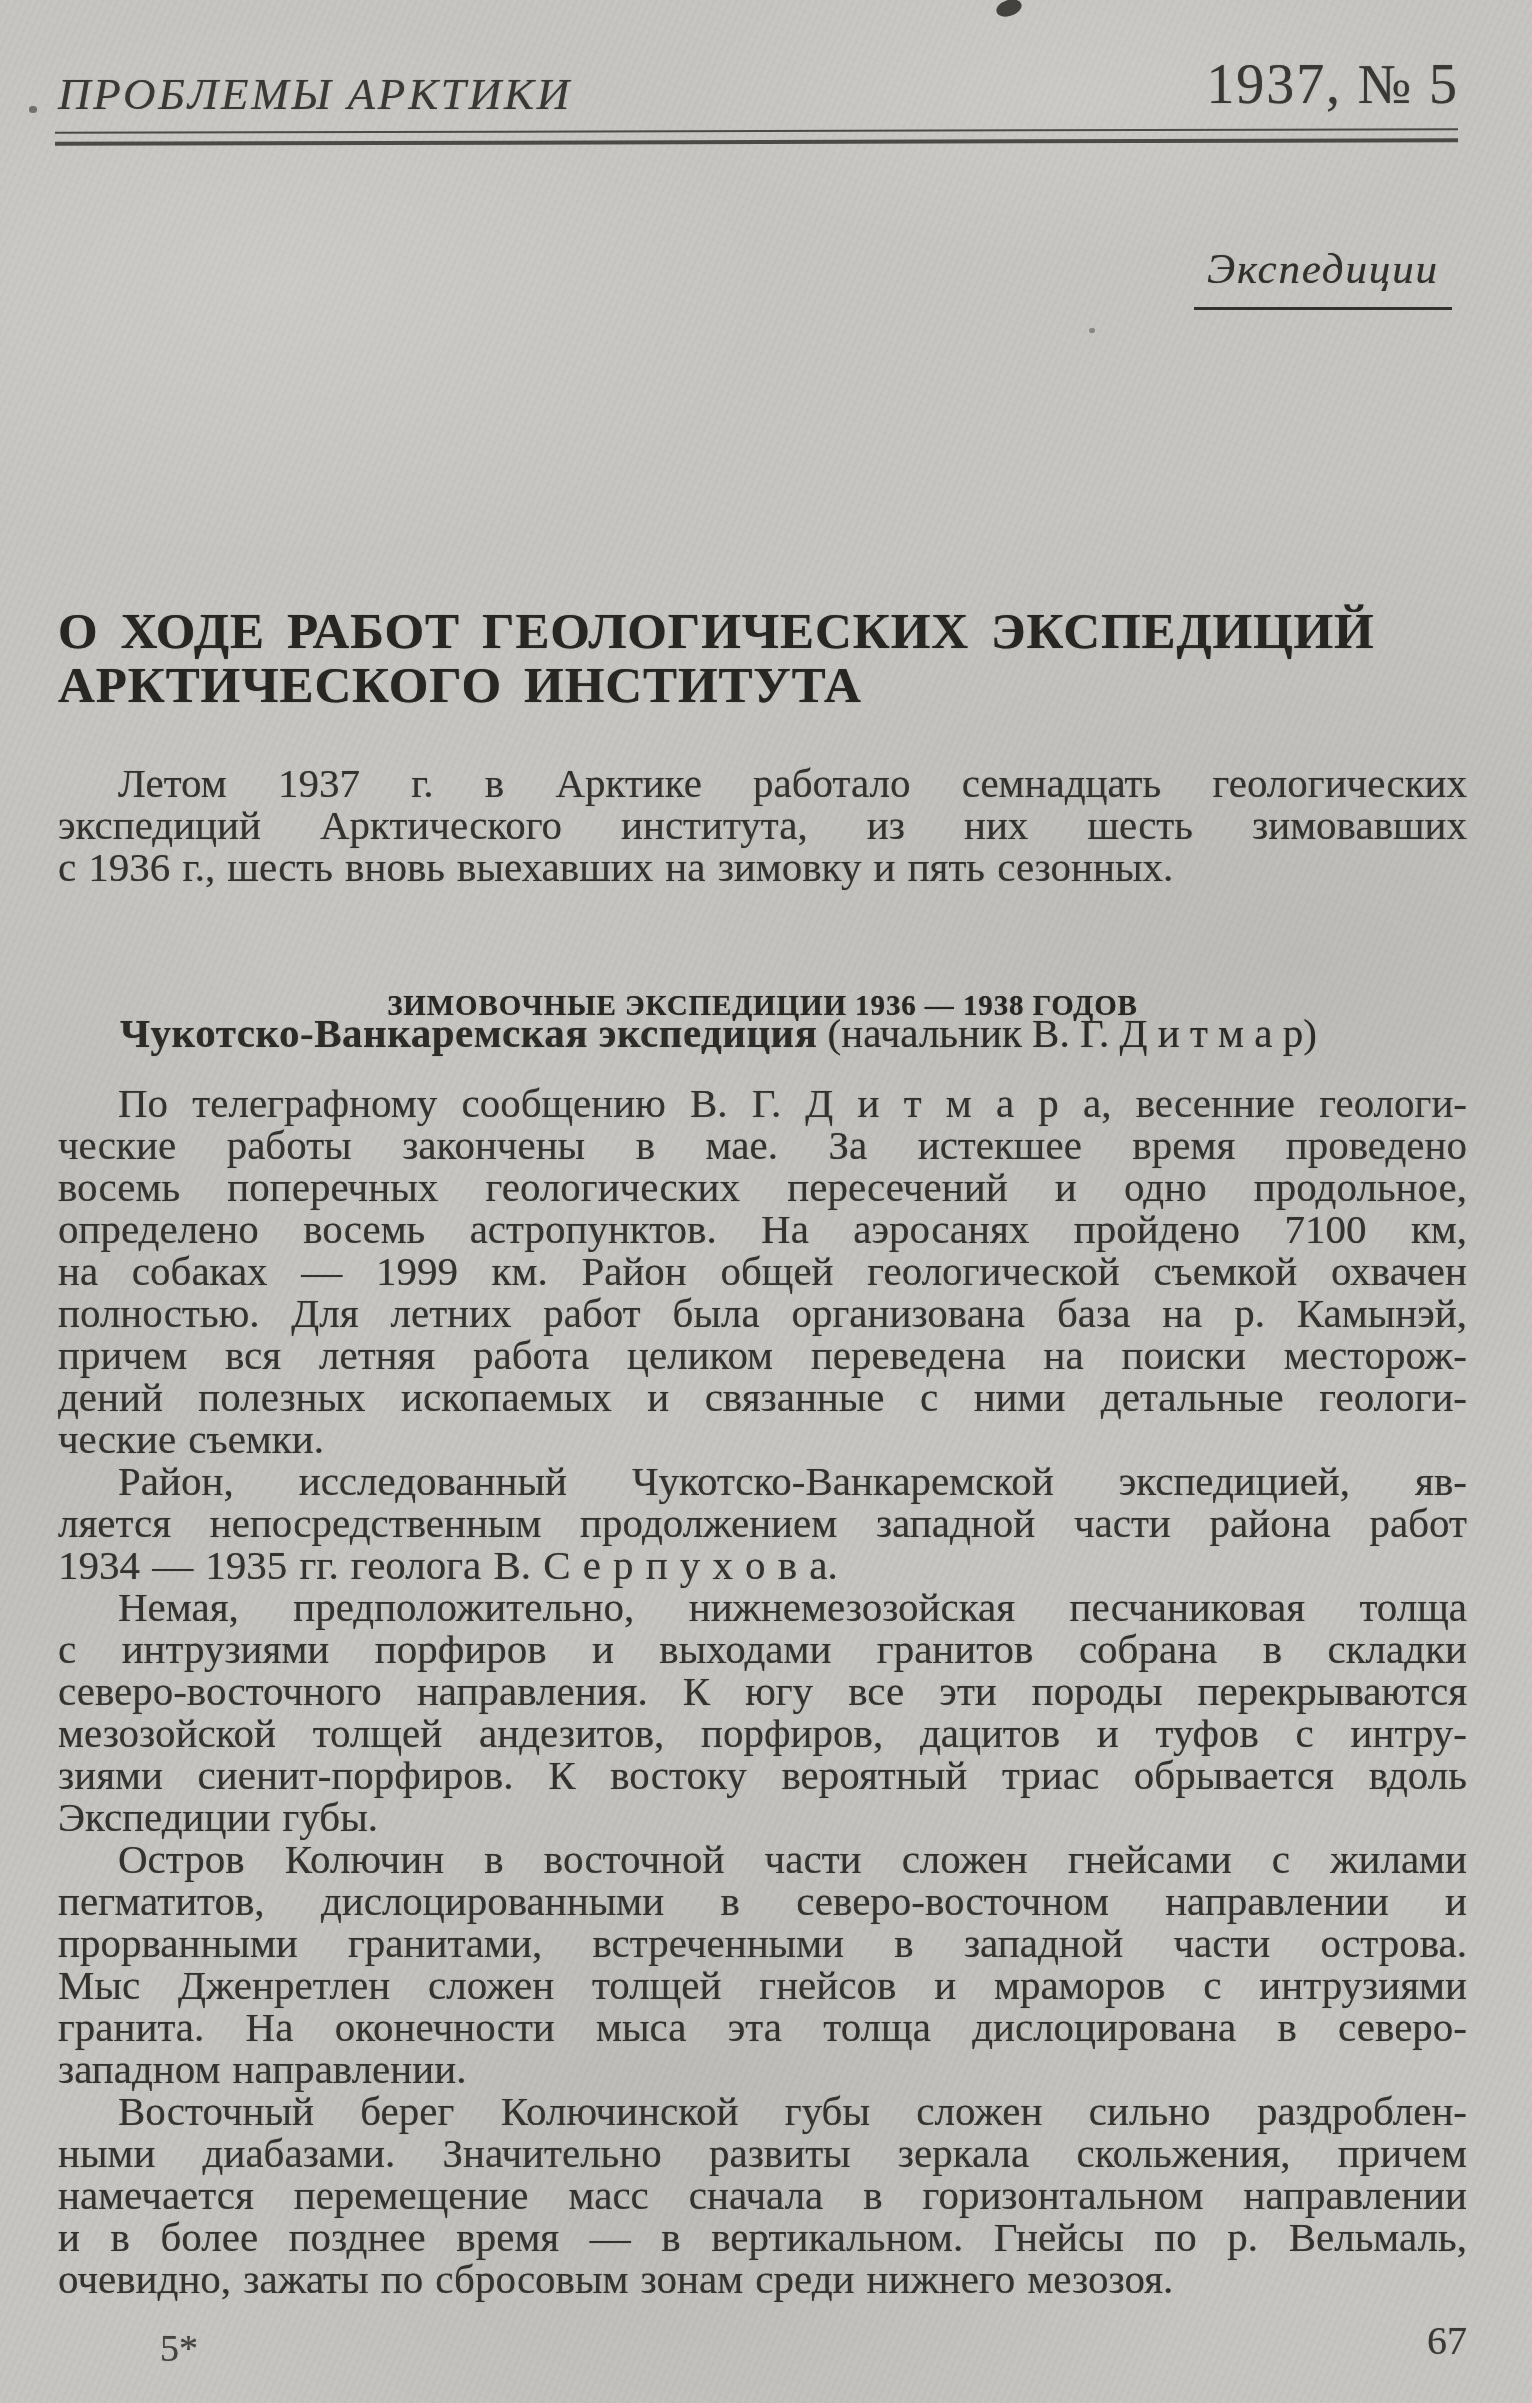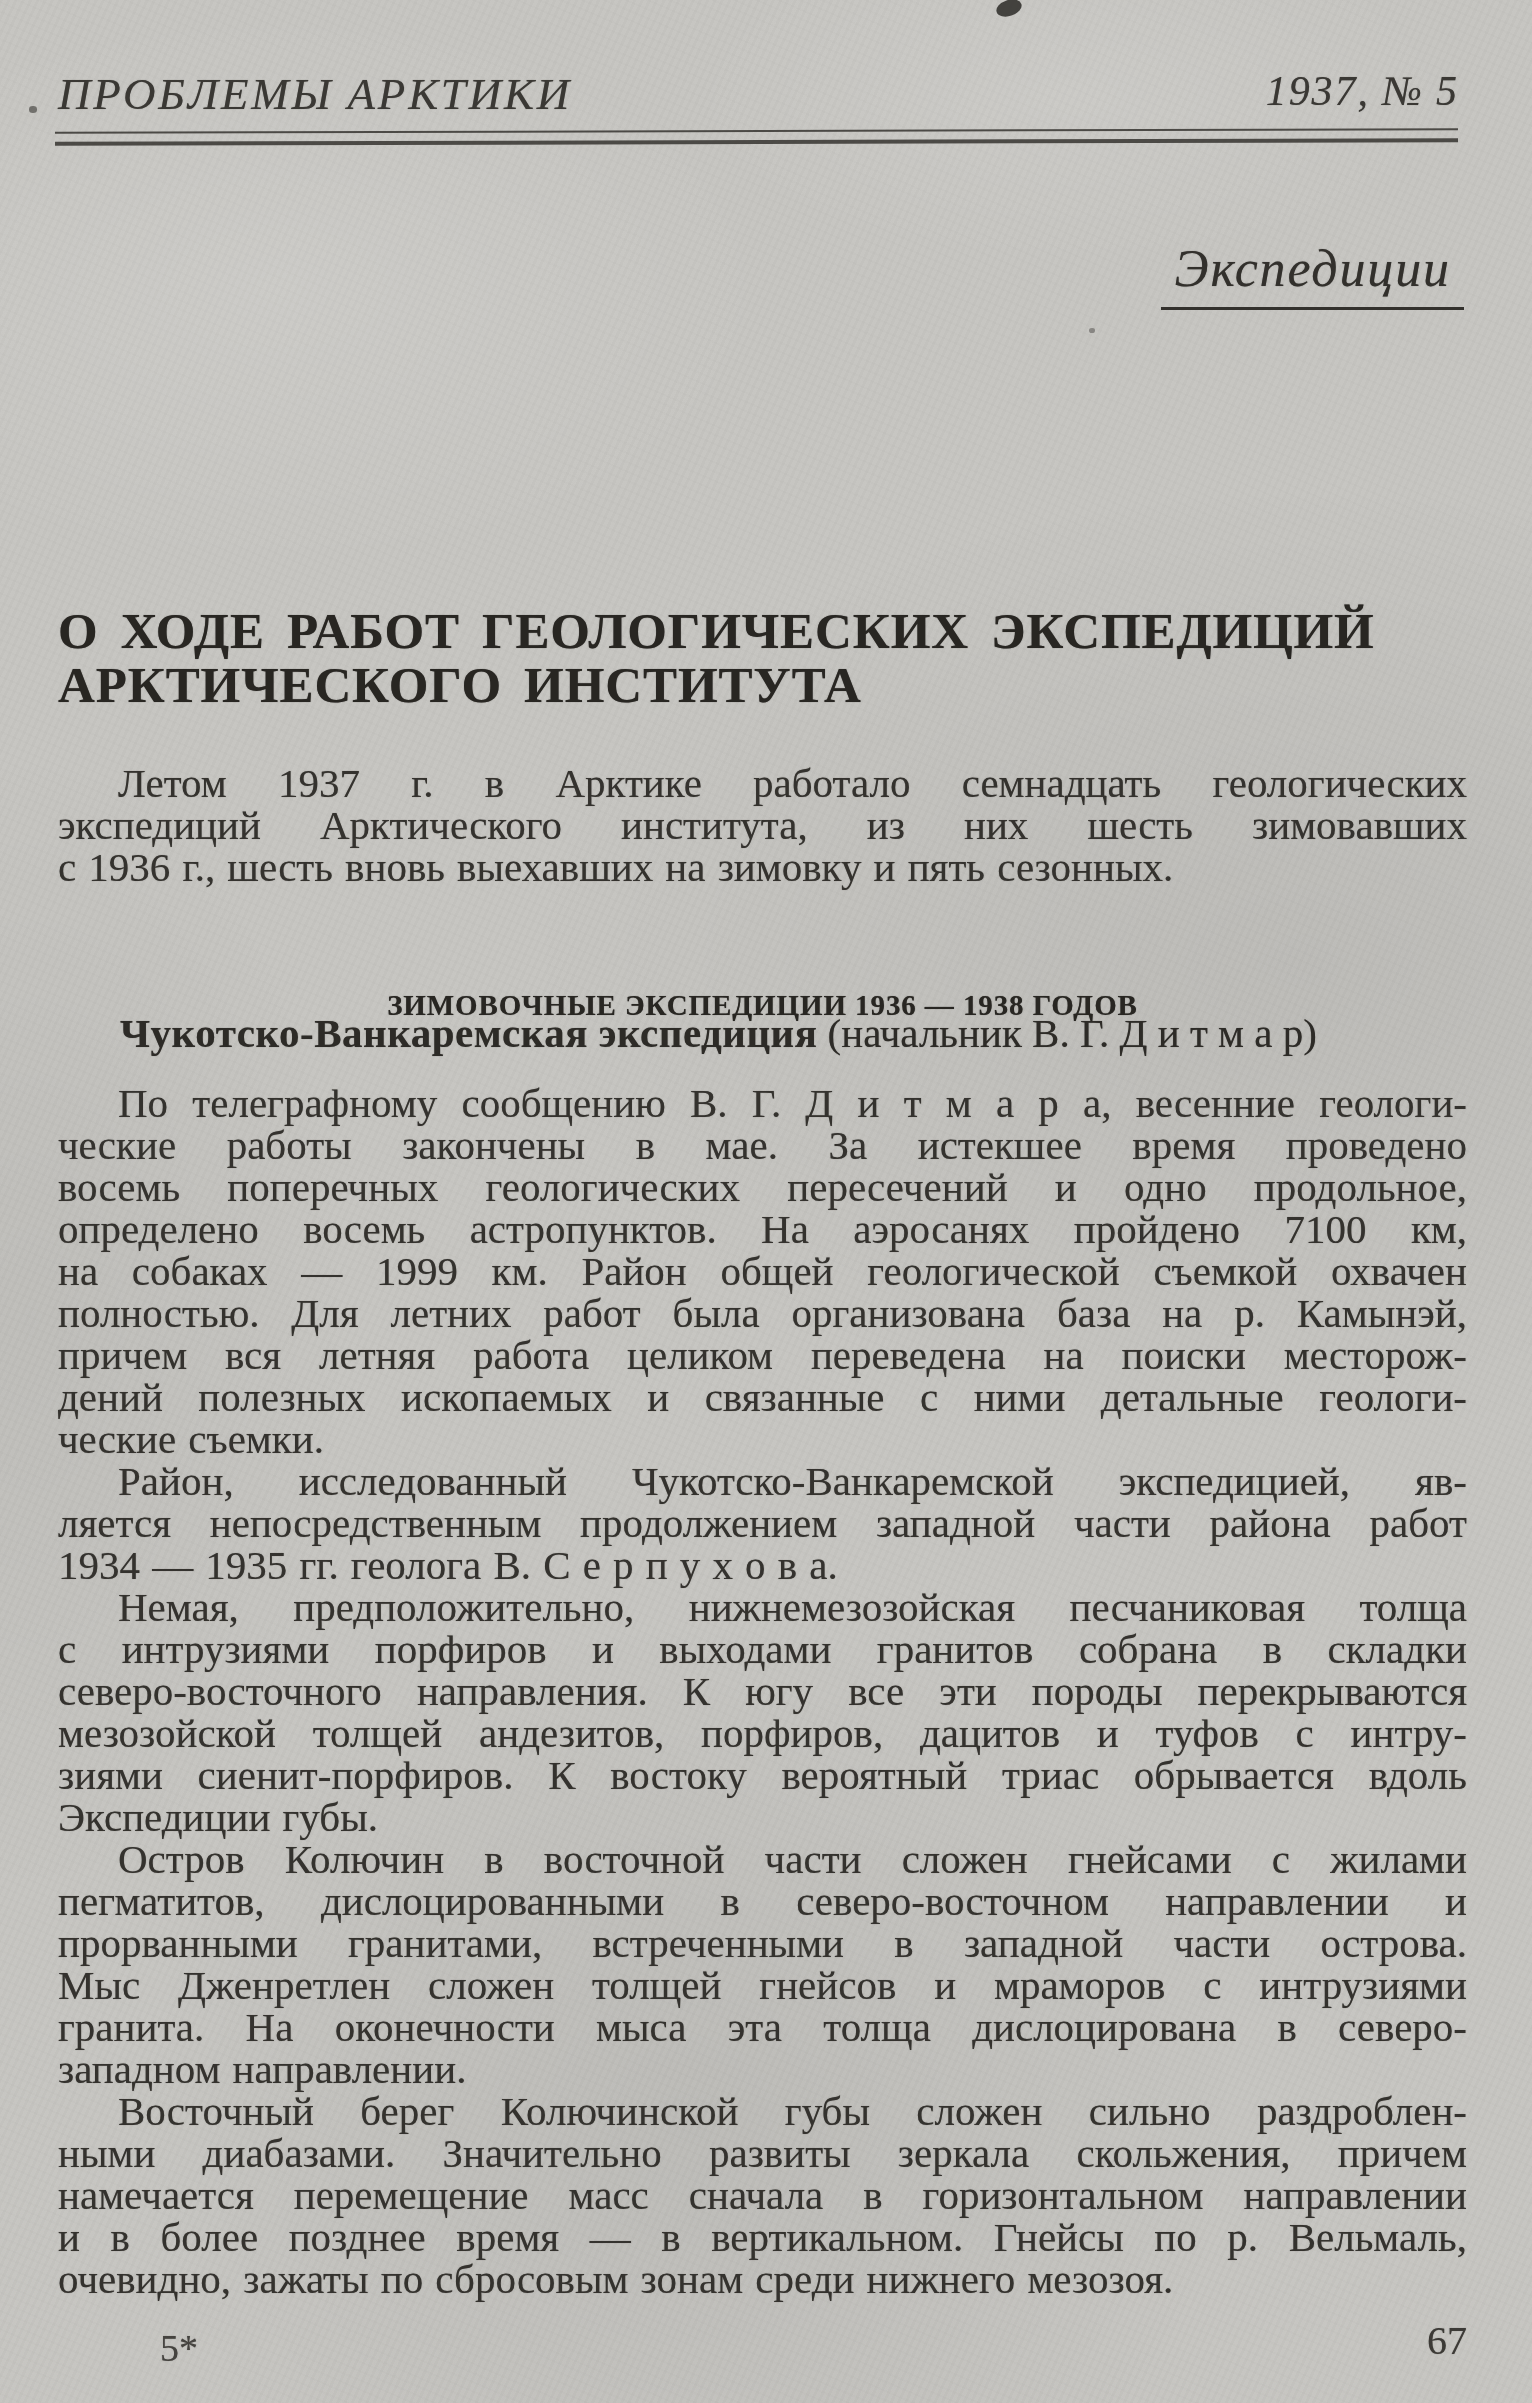--- a/index.html
+++ b/index.html
@@ -21,34 +21,34 @@
     color:var(--ink,#34322e);
   }
   .abs{position:absolute;}
   
   .masthead-left{
     top:70px;left:58px;
     font-style:italic;font-size:45px;line-height:49px;letter-spacing:2.8px;
     color:#3a3834; text-shadow:0 0 0.9px rgba(45,43,40,0.55);
   }
   .masthead-right{
-    top:67px;right:73px;
-    font-style:italic;font-size:42px;line-height:49px;letter-spacing:1.9px;
+    top:60px;right:73px;
+    font-size:56px;line-height:49px;letter-spacing:1.9px;
     color:#3a3834; text-shadow:0 0 0.9px rgba(45,43,40,0.55);
   }
   .double-rule{
     top:130px;left:55px;width:1403px;height:7.5px;
     border-top:2.8px solid var(--rule,#3b3935);
     border-bottom:4.7px solid var(--rule,#3b3935);
     transform:rotate(-0.15deg);
     opacity:0.88;
   }
   .section-label{
-    top:235px;right:68px;
-    font-style:italic;font-size:52px;line-height:68px;letter-spacing:1.9px;
+    top:235px;right:80px;
+    font-style:italic;font-size:43px;line-height:68px;letter-spacing:1.9px;
     padding:0 13px 3.8px 13px;
     border-bottom:3.8px solid #33312d;
     color:#32302c; text-shadow:0 0 0.9px rgba(40,38,35,0.6);
   }
   
   .title{
     top:604px;left:58px;width:1409px;
     text-align:left;
     font-weight:bold;font-size:51px;line-height:54px;
     letter-spacing:0.9px;word-spacing:8.5px;

